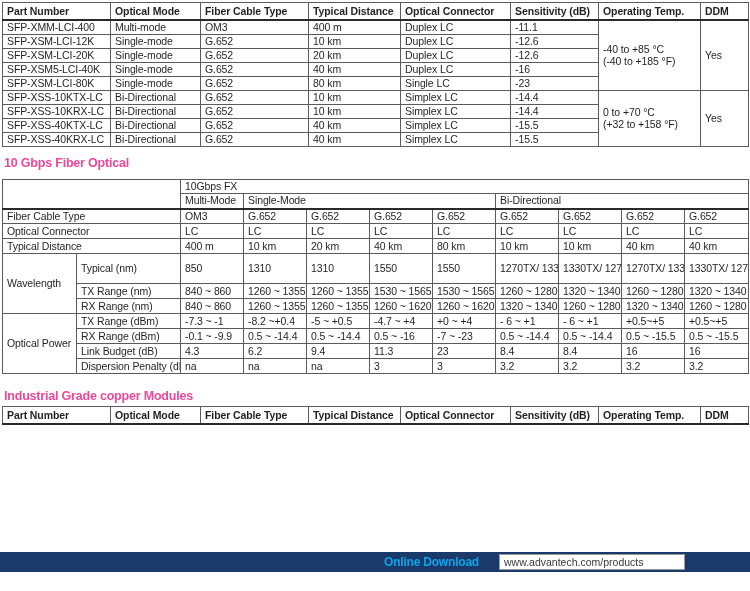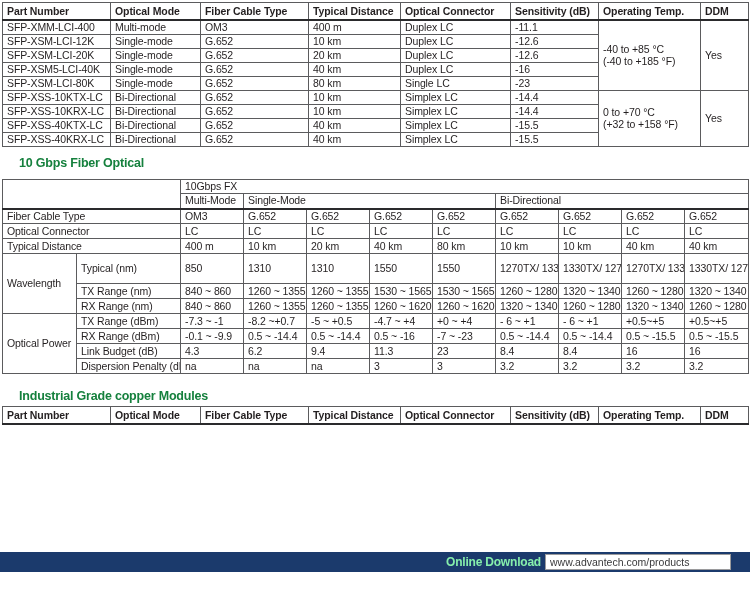--- a/index.html
+++ b/index.html
@@ -22,32 +22,32 @@
   .thick-t th,.thick-t td { border-top:2px solid #2a2a2c; }
   .grp{ font-weight:bold; white-space:normal; }
   .pre{ white-space:pre-line; line-height:1.1; }
   #t1 { top:2px;   left:2px; width:746px; }
   #t2 { top:179px; left:2px; width:746px; }
   #t2 tr { height:15px; }
   #t2 tr.tall { height:30px; }
   #t3 { top:406px; left:2px; width:746px; }
   #t3 tr { height:27px; }
   #t3 tr.hdr-row { height:16px; }
-  .sec-title { position:absolute; left:19px; font-size:12.5px; font-weight:bold; color:#15803d; letter-spacing:-0.2px; }
+  .sec-title { position:absolute; left:4px; font-size:12.5px; font-weight:bold; color:#ec4899; letter-spacing:-0.2px; }
   #sec2-title { top:156px; }
   #sec3-title { top:389px; }
   #footer {
     position:absolute; top:552px; left:0; width:750px; height:20px;
     background:#1b3a6c; display:flex; align-items:center; justify-content:flex-end;
   }
-  #footer .lbl { color:#86efac; font-weight:bold; font-size:12px; margin-right:4px; letter-spacing:-0.2px; }
+  #footer .lbl { color:#0ea5e9; font-weight:bold; font-size:12px; margin-right:20px; letter-spacing:-0.2px; }
   #footer .urlbox {
     width:180px; height:14px; background:#ffffff; border:1px solid #9a9a9c;
     font-size:10.5px; color:#3a3a3c; display:flex; align-items:center;
-    padding-left:4px; margin-right:19px;
+    padding-left:4px; margin-right:65px;
   }
 </style>
 </head>
 <body>
 
 <table class="tbl" id="t1">
   <colgroup>
       <col style="width:108px">
       <col style="width:90px">
       <col style="width:108px">
@@ -253,21 +253,21 @@
     <td>1260 ~ 1620</td>
     <td>1320 ~ 1340</td>
     <td>1260 ~ 1280</td>
     <td>1320 ~ 1340</td>
     <td>1260 ~ 1280</td>
   </tr>
   <tr>
     <th rowspan="4" class="grp">Optical Power</th>
     <td>TX Range (dBm)</td>
     <td>-7.3 ~ -1</td>
-    <td>-8.2 ~+0.7</td>
+    <td>-8.2 ~+0.4</td>
     <td>-5 ~ +0.5</td>
     <td>-4.7 ~ +4</td>
     <td>+0 ~ +4</td>
     <td>- 6 ~ +1</td>
     <td>- 6 ~ +1</td>
     <td>+0.5~+5</td>
     <td>+0.5~+5</td>
   </tr>
   <tr>
     <td>RX Range (dBm)</td>

